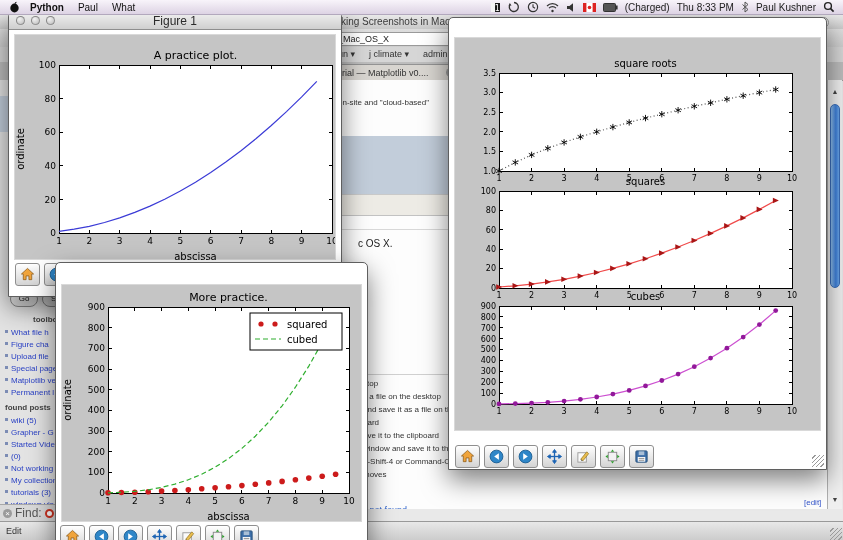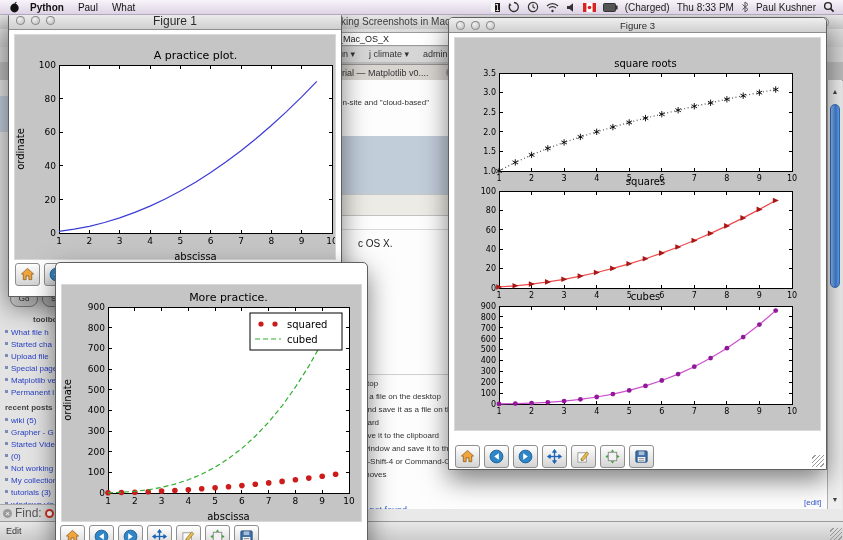--- a/index.html
+++ b/index.html
@@ -223,27 +223,27 @@
     </div>
     <div class="br-sidebar">
       <div class="sb-bluebox"></div>
       <div class="sb-btnrow">
         <div class="pill" style="left:10px;width:26px;">Go</div>
         <div class="pill" style="left:42px;width:26px;">Se</div>
       </div>
       <div class="sb-header" style="top:235px;margin-left:28px;">toolbox</div>
       <div class="sb-links" style="top:248px;">
           <div>What file h</div>
-          <div>Started cha</div>
+          <div>Figure cha</div>
           <div>Upload file</div>
           <div>Special page</div>
           <div>Matplotlib ve</div>
           <div>Permanent l</div>
         </div>
-      <div class="sb-header" style="top:323px;">recent posts</div>
+      <div class="sb-header" style="top:323px;">found posts</div>
       <div class="sb-links" style="top:336px;">
           <div>wiki (5)</div>
           <div>Grapher - G</div>
           <div>Started Vide</div>
           <div>(0)</div>
           <div>Not working</div>
           <div>My collection</div>
           <div>tutorials (3)</div>
           <div>windows vis</div>
         </div>
@@ -427,28 +427,20 @@
               <rect x="4" y="8.5" width="8" height="5" fill="#fff"></rect>
               <line x1="5" y1="10" x2="11" y2="10" stroke="#888"></line>
               <line x1="5" y1="12" x2="11" y2="12" stroke="#888"></line>
             </svg>
           </span>
         </div>
       </div>
   </div>
 
   <div class="win inactive" id="fig3" style="left:448px;top:17px;width:377px;height:451px;">
-    <div class="titlebar small-tb">
-      <span class="lights">
-          <i class="l red"></i>
-          <i class="l yel"></i>
-          <i class="l grn"></i>
-        </span>
-      <span>Figure 3</span>
-    </div>
     <div class="fig-canvas" style="top:19px;height:394px;"></div>
     <div class="chart" style="left:8px;top:38px;width:361px;height:128px;">
         <svg width="361" height="128" font-family="'DejaVu Sans',sans-serif">
           <rect x="42" y="17" width="293" height="98" fill="#ffffff" stroke="#000" stroke-width="1" shape-rendering="crispEdges"></rect>
           <g stroke="#000" shape-rendering="crispEdges">
             <line x1="42" y1="115" x2="42" y2="111.5"></line>
             <line x1="42" y1="17" x2="42" y2="20.5"></line>
           </g>
           <text x="42" y="125" font-size="8" text-anchor="middle" fill="#000">1</text>
           <g stroke="#000" shape-rendering="crispEdges">

